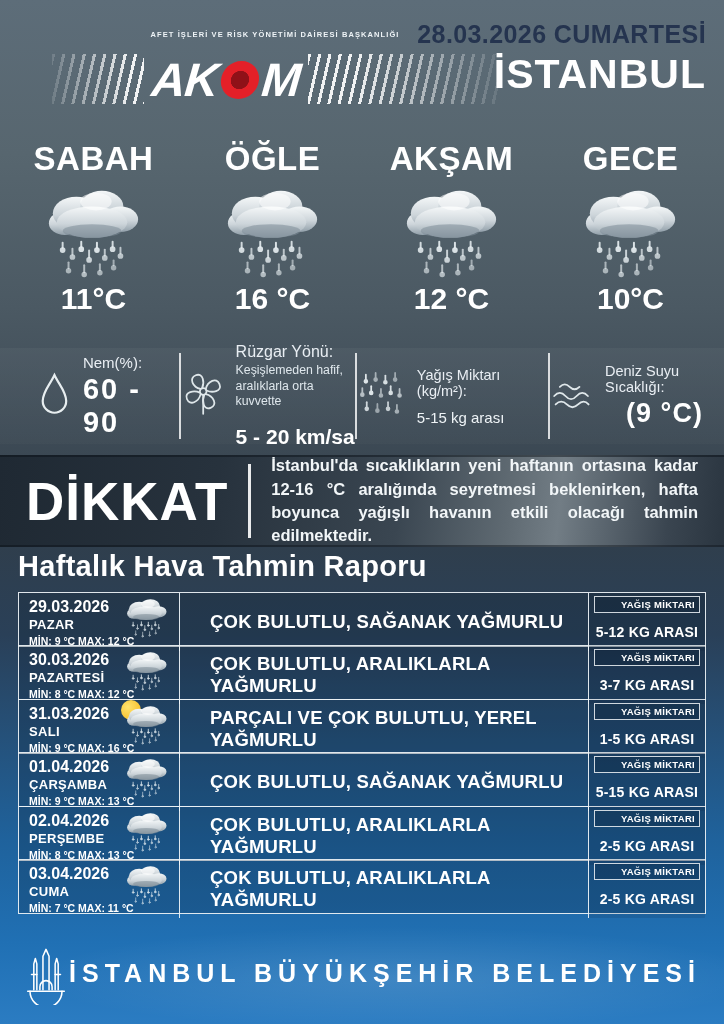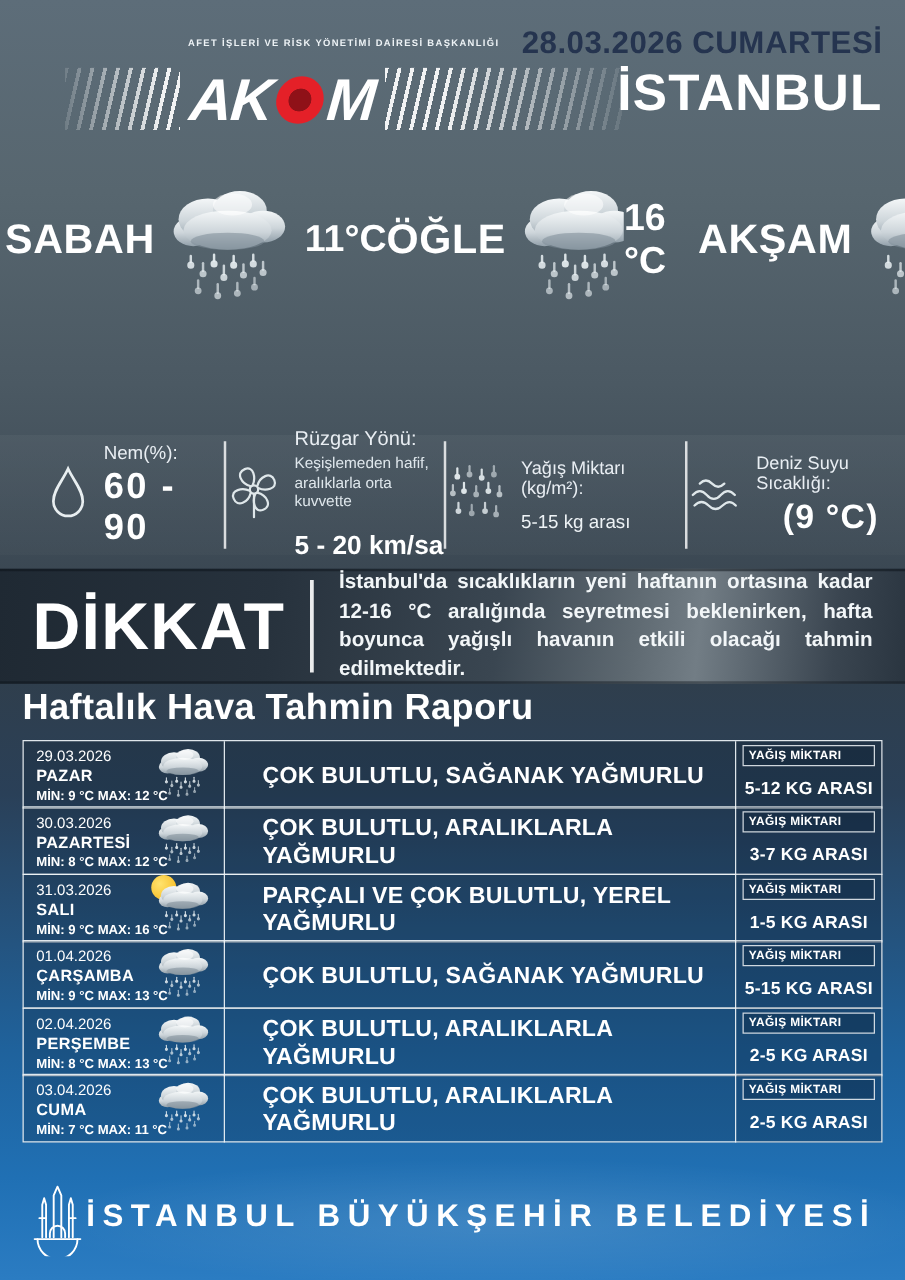--- a/index.html
+++ b/index.html
@@ -24,21 +24,21 @@
     -webkit-mask:linear-gradient(270deg,rgba(0,0,0,.1),#000 75%);mask:linear-gradient(270deg,rgba(0,0,0,.1),#000 75%);}
   .akom-letters{display:flex;align-items:center;transform:skewX(-5deg);}
   .akom-letters .t{font-size:47px;font-weight:900;font-style:italic;color:#fff;line-height:1;letter-spacing:-1px;}
   .akom-o{display:inline-block;width:38px;height:38px;border-radius:50%;margin:0 3px;
     background:radial-gradient(circle at 50% 50%, #8f1118 0 33%, #e42028 35% 100%);}
   .dateblock{position:absolute;right:18px;top:8px;text-align:right;}
   .dateline{font-size:25px;font-weight:800;color:#25344f;letter-spacing:.4px;}
   .cityline{font-size:41px;font-weight:900;color:#fff;letter-spacing:1px;margin-top:2px;}
   
   .periods{position:absolute;top:140px;left:4px;right:4px;display:grid;grid-template-columns:repeat(4,1fr);justify-items:center;}
-  .pcol{display:flex;flex-direction:row;align-items:center;}
+  .pcol{display:flex;flex-direction:column;align-items:center;}
   .plabel{font-size:33px;font-weight:900;letter-spacing:.5px;}
   .picon{margin-top:4px;}
   .ptemp{font-size:30px;font-weight:800;margin-top:2px;}
   
   .metrics{position:absolute;top:348px;left:0;right:0;height:96px;display:flex;align-items:center;
     background:linear-gradient(180deg,rgba(255,255,255,.04),rgba(255,255,255,.02));padding-left:36px;}
   .mpanel{height:100%;display:flex;align-items:center;justify-content:center;gap:10px;}
   .m1{width:21%;} .m2{width:25.5%;} .m3{width:28%;} .m4{width:25.5%;}
   .msep{width:2px;height:86px;background:rgba(255,255,255,.8);flex:0 0 auto;}
   .mlabel{font-size:15px;color:#e9eef3;}
@@ -57,33 +57,33 @@
   .alert-title{font-size:53px;font-weight:900;letter-spacing:1px;flex:0 0 auto;}
   .alert-sep{width:3px;height:74px;background:rgba(255,255,255,.9);flex:0 0 auto;}
   .alert-text{flex:1;font-size:16.5px;font-weight:700;line-height:1.42;text-align:justify;color:#f2f6f8;}
   
   .wtitle{position:absolute;top:550px;left:18px;font-size:29px;font-weight:700;letter-spacing:.3px;}
   .wtable{position:absolute;top:592px;left:18px;width:688px;}
   .trow{display:grid;grid-template-columns:160px 1fr 116px;height:55px;box-sizing:border-box;
     border:1.6px solid rgba(240,245,248,.92);margin-top:-1.6px;background:rgba(9,28,46,.22);}
   .trow:first-child{margin-top:0;}
   .c-left{position:relative;padding:5px 8px 4px 10px;box-sizing:border-box;}
-  .rdate{font-size:12px;font-weight:400;}
+  .rdate{font-size:16px;font-weight:700;}
   .rday{font-size:13px;font-weight:700;margin-top:1px;letter-spacing:.3px;}
   .rmm{font-size:10.5px;font-weight:800;margin-top:3px;white-space:nowrap;}
   .wicon{position:absolute;right:4px;top:2px;width:54px;height:46px;}
   .wicon .sun{position:absolute;left:0;top:-2px;width:20px;height:20px;border-radius:50%;display:none;
     background:radial-gradient(circle at 35% 35%,#ffe36e,#f5b517);}
   .wicon[data-icon="sun-rain"] .sun{display:block;}
   .wicon svg{position:relative;}
   .c-mid{border-left:1.6px solid rgba(240,245,248,.92);border-right:1.6px solid rgba(240,245,248,.92);
     display:flex;align-items:center;padding-left:30px;font-size:18.5px;font-weight:800;letter-spacing:.2px;}
   .c-right{display:flex;flex-direction:column;box-sizing:border-box;background:rgba(9,28,46,.12);}
   .amt-h{margin:3px 5px 0;border:1.2px solid rgba(240,245,248,.85);font-size:9.5px;font-weight:800;
-    text-align:left;padding:2px 4px;letter-spacing:.3px;background:rgba(9,28,46,.25);}
+    text-align:right;padding:2px 4px;letter-spacing:.3px;background:rgba(9,28,46,.25);}
   .amt-v{flex:1;display:flex;align-items:center;justify-content:center;font-size:14px;font-weight:800;letter-spacing:.2px;}
   
   .footer{position:absolute;left:0;right:0;top:922px;bottom:0;display:flex;align-items:center;justify-content:center;}
   .footer::before{content:"";position:absolute;inset:0;background:radial-gradient(ellipse at 55% 55%,rgba(255,255,255,.12),transparent 65%);}
   .ftext{position:relative;font-size:25px;font-weight:800;letter-spacing:6px;color:#fff;}
   .ibb{position:relative;}
   .hiddendefs{position:absolute;width:0;height:0;overflow:hidden;}
 </style>
 </head>
 <body>

